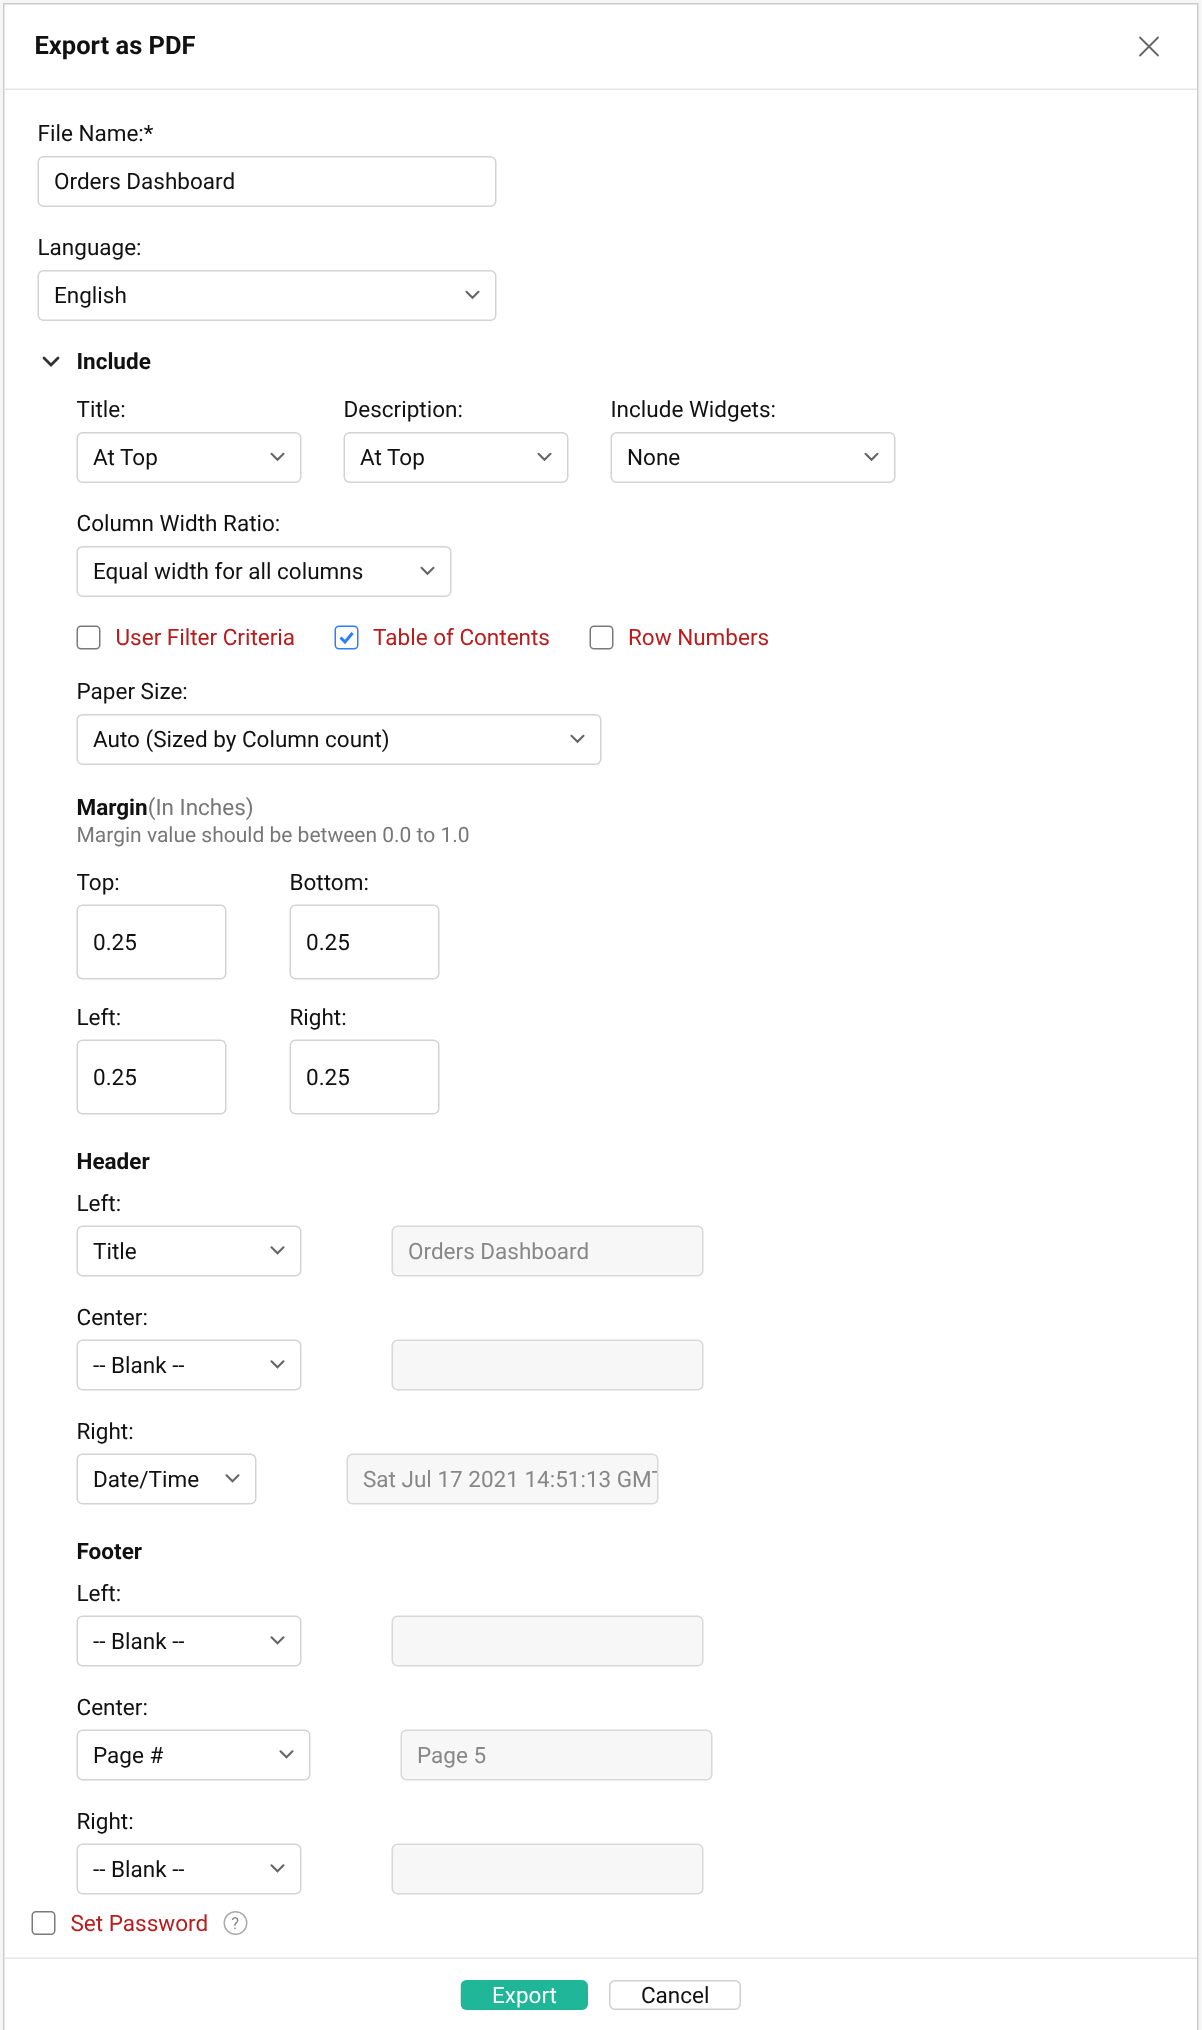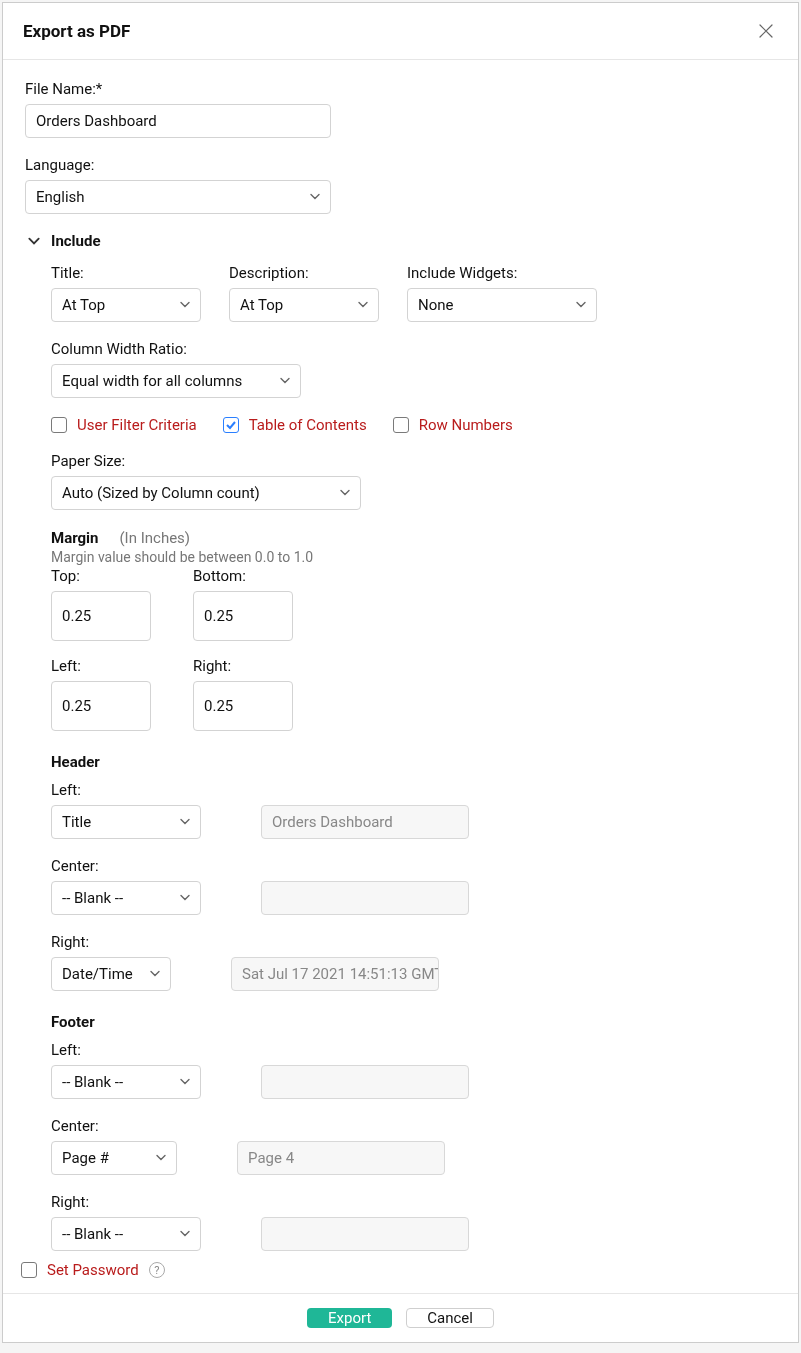--- a/index.html
+++ b/index.html
@@ -31,23 +31,23 @@
   .subfield { margin-bottom: 18px; }
   .subfield-label { font-size: 15px; color:#111; margin-bottom: 6px; display:block; }
   .checkbox-row { display:flex; gap: 26px; align-items:center; margin-top: 6px; }
   .cbx { width: 16px; height: 16px; border:1.5px solid #7a7a7a; border-radius:3px; display:inline-flex; align-items:center; justify-content:center; cursor:pointer; flex-shrink:0; }
   .cbx.checked { border-color:#2a7fff; }
   .cbx.checked svg { display:block; }
   .cbx svg { display:none; }
   .cb-label { font-size: 15px; color:#b91c1c; }
   .cb-item { display:flex; align-items:center; gap:10px; }
   .margin-heading { font-size:15px; font-weight:700; color:#111; }
-  .margin-sub { font-size:15px; color:#777; margin-left:21px; font-weight:400;}
+  .margin-sub { font-size:15px; color:#777; margin-left:0; font-weight:400;}
   .margin-hint { font-size:14px; color:#777; margin-top:2px; }
-  .margin-grid { display:flex; gap:42px; margin-top:2px; }
+  .margin-grid { display:flex; gap:42px; margin-top:14px; }
   .margin-col { }
   .small-input { width: 100px; height:50px; padding:0 10px; font-size:15px; border:1px solid #d3d3d3; border-radius:4px; color:#111; }
   .hf-section-title { font-size:15px; font-weight:700; color:#111; margin-top: 22px; margin-bottom:10px;}
   .hf-row { display:flex; gap: 60px; align-items:flex-end; margin-bottom: 18px; }
   .hf-row .left-part {}
   .readonly-box { width: 208px; height:34px; padding:0 10px; font-size:15px; border:1px solid #d8d8d8; border-radius:4px; background:#f7f7f7; color:#888; display:flex; align-items:center; overflow:hidden; white-space:nowrap; }
   .dialog-footer { border-top:1px solid #e6e6e6; padding: 14px 0; display:flex; justify-content:center; gap:14px; }
   .btn { height: 20px; padding: 0 20px; font-size:15px; border-radius:4px; cursor:pointer; border:1px solid transparent; }
   .btn-primary { background:#1fb797; color:#fff; }
   .btn-secondary { background:#fff; border:1px solid #cfcfcf; color:#111; }
@@ -153,21 +153,21 @@
           <span class="cbx"></span>
           <span class="cb-label">Row Numbers</span>
         </div>
       </div>
     </div>
 
 
     <div class="indent">
       <div class="subfield">
         <label class="subfield-label">Paper Size:</label>
-        <div class="select-wrap" style="width:310px">
+        <div class="select-wrap" style="width:350px">
           <select><option>Auto (Sized by Column count)</option></select>
           <span class="chevron"><svg width="12" height="12" viewBox="0 0 12 12">
                 <path d="M2 4 L6 8 L10 4" stroke="#666" stroke-width="1.4" fill="none" stroke-linecap="round"></path>
               </svg></span>
         </div>
       </div>
 
       <div style="margin-top:18px">
         <span class="margin-heading">Margin</span><span class="margin-sub">(In Inches)</span>
         <div class="margin-hint">Margin value should be between 0.0 to 1.0</div>
@@ -246,28 +246,28 @@
                   <path d="M2 4 L6 8 L10 4" stroke="#666" stroke-width="1.4" fill="none" stroke-linecap="round"></path>
                 </svg></span>
           </div>
         </div>
         <div class="readonly-box"></div>
       </div>
 
       <div class="hf-row">
         <div class="left-part">
           <label class="subfield-label">Center:</label>
-          <div class="select-wrap" style="width:126px">
+          <div class="select-wrap" style="width:156px">
             <select><option>Page #</option></select>
             <span class="chevron"><svg width="12" height="12" viewBox="0 0 12 12">
                   <path d="M2 4 L6 8 L10 4" stroke="#666" stroke-width="1.4" fill="none" stroke-linecap="round"></path>
                 </svg></span>
           </div>
         </div>
-        <div class="readonly-box">Page 4</div>
+        <div class="readonly-box">Page 5</div>
       </div>
 
       <div class="hf-row" style="margin-bottom:10px">
         <div class="left-part">
           <label class="subfield-label">Right:</label>
           <div class="select-wrap" style="width:150px">
             <select><option>-- Blank --</option></select>
             <span class="chevron"><svg width="12" height="12" viewBox="0 0 12 12">
                   <path d="M2 4 L6 8 L10 4" stroke="#666" stroke-width="1.4" fill="none" stroke-linecap="round"></path>
                 </svg></span>

